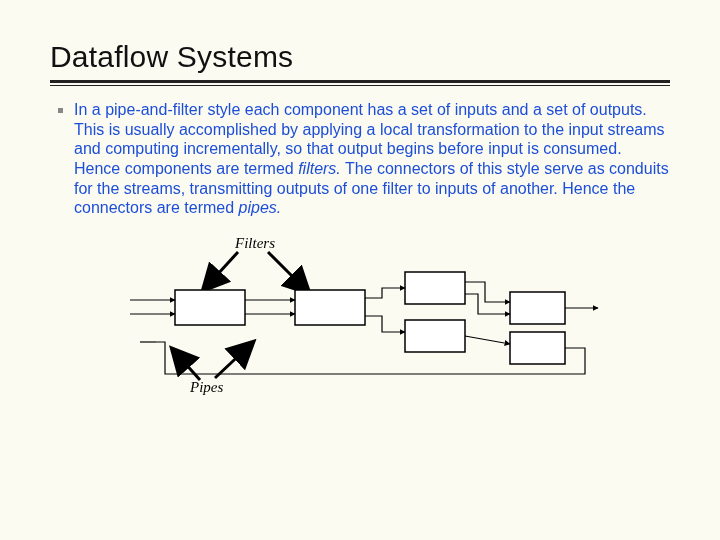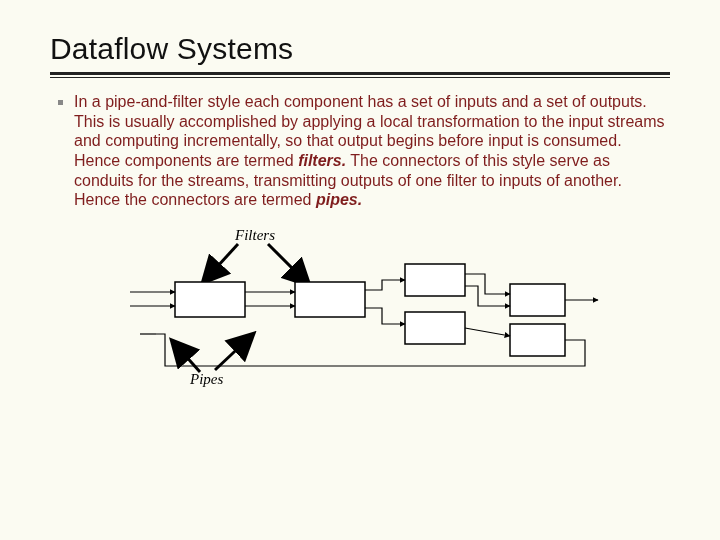--- a/index.html
+++ b/index.html
@@ -6,21 +6,21 @@
     margin: 0;
     padding: 0;
     width: 720px;
     height: 540px;
     background: #fbfbf2;
     font-family: "Segoe UI", "Helvetica Neue", Arial, sans-serif;
     color: #111;
   }
   .slide {
     box-sizing: border-box;
-    padding: 32px 50px 20px 50px;
+    padding: 40px 50px 20px 50px;
   }
   .title {
     font-size: 30px;
     font-weight: 400;
     margin: 0 0 6px 0;
     letter-spacing: 0.2px;
   }
   .rule-thick {
     border: none;
     border-top: 3px solid #222;
@@ -40,23 +40,23 @@
     margin: 0 0 14px 0;
     padding-left: 24px;
   }
   ul.body li {
     font-size: 16px;
     line-height: 1.23;
     list-style-type: square;
     color: #888;
   }
   ul.body li span {
-    color: #7f1d1d;
+    color: #1d4ed8;
   }
-  .italic { font-style: italic; font-weight: bold; }
+  .italic { font-style: italic; }
   .diagram {
     display: block;
     margin: 10px auto 0 auto;
   }
   .diagram-label {
     font-family: "Times New Roman", serif;
     font-style: italic;
     font-size: 15px;
     fill: #000;
   }

